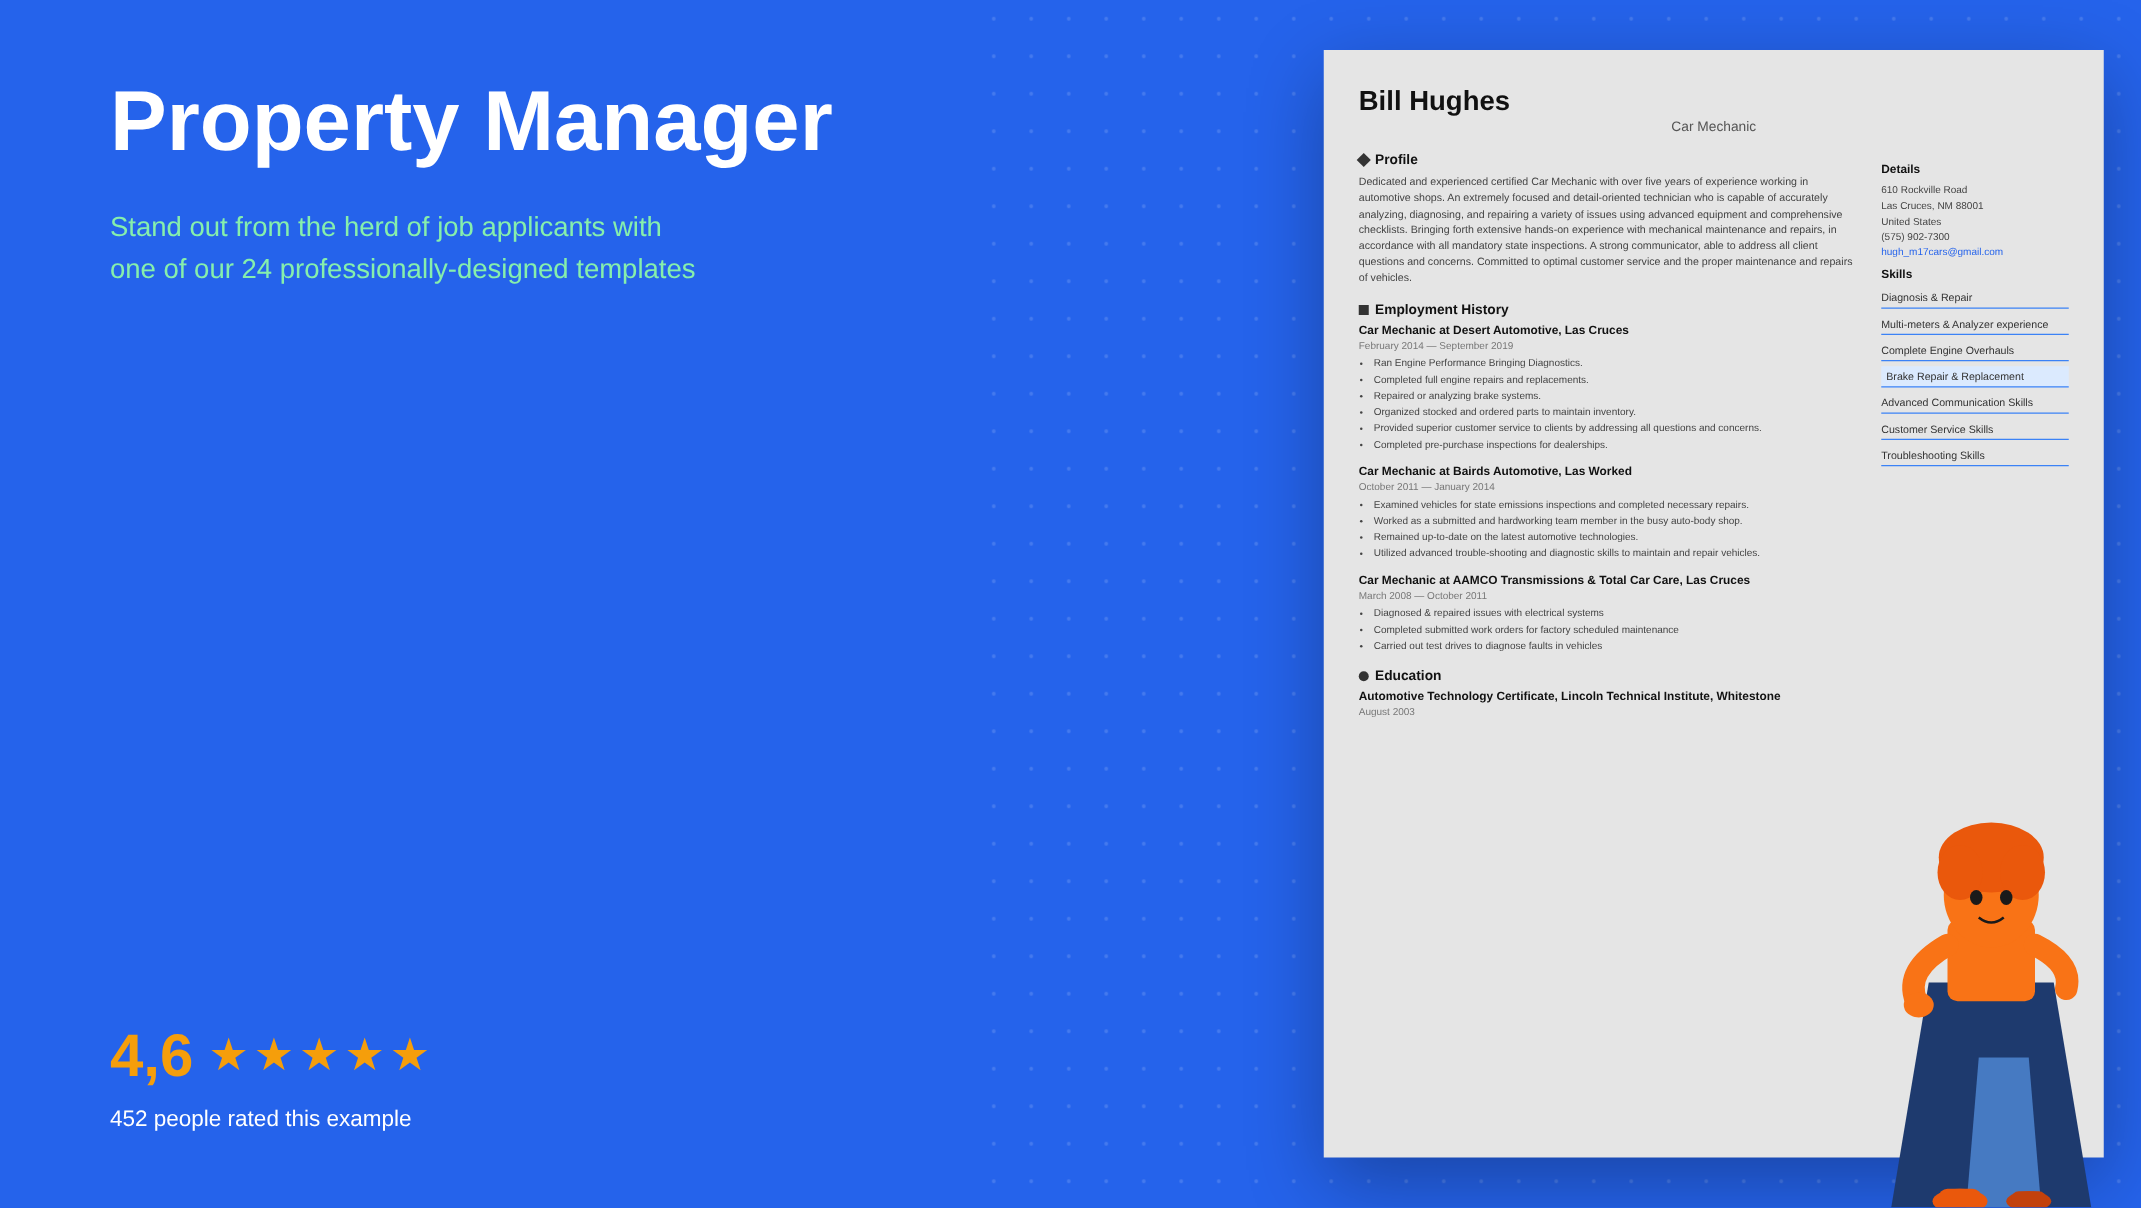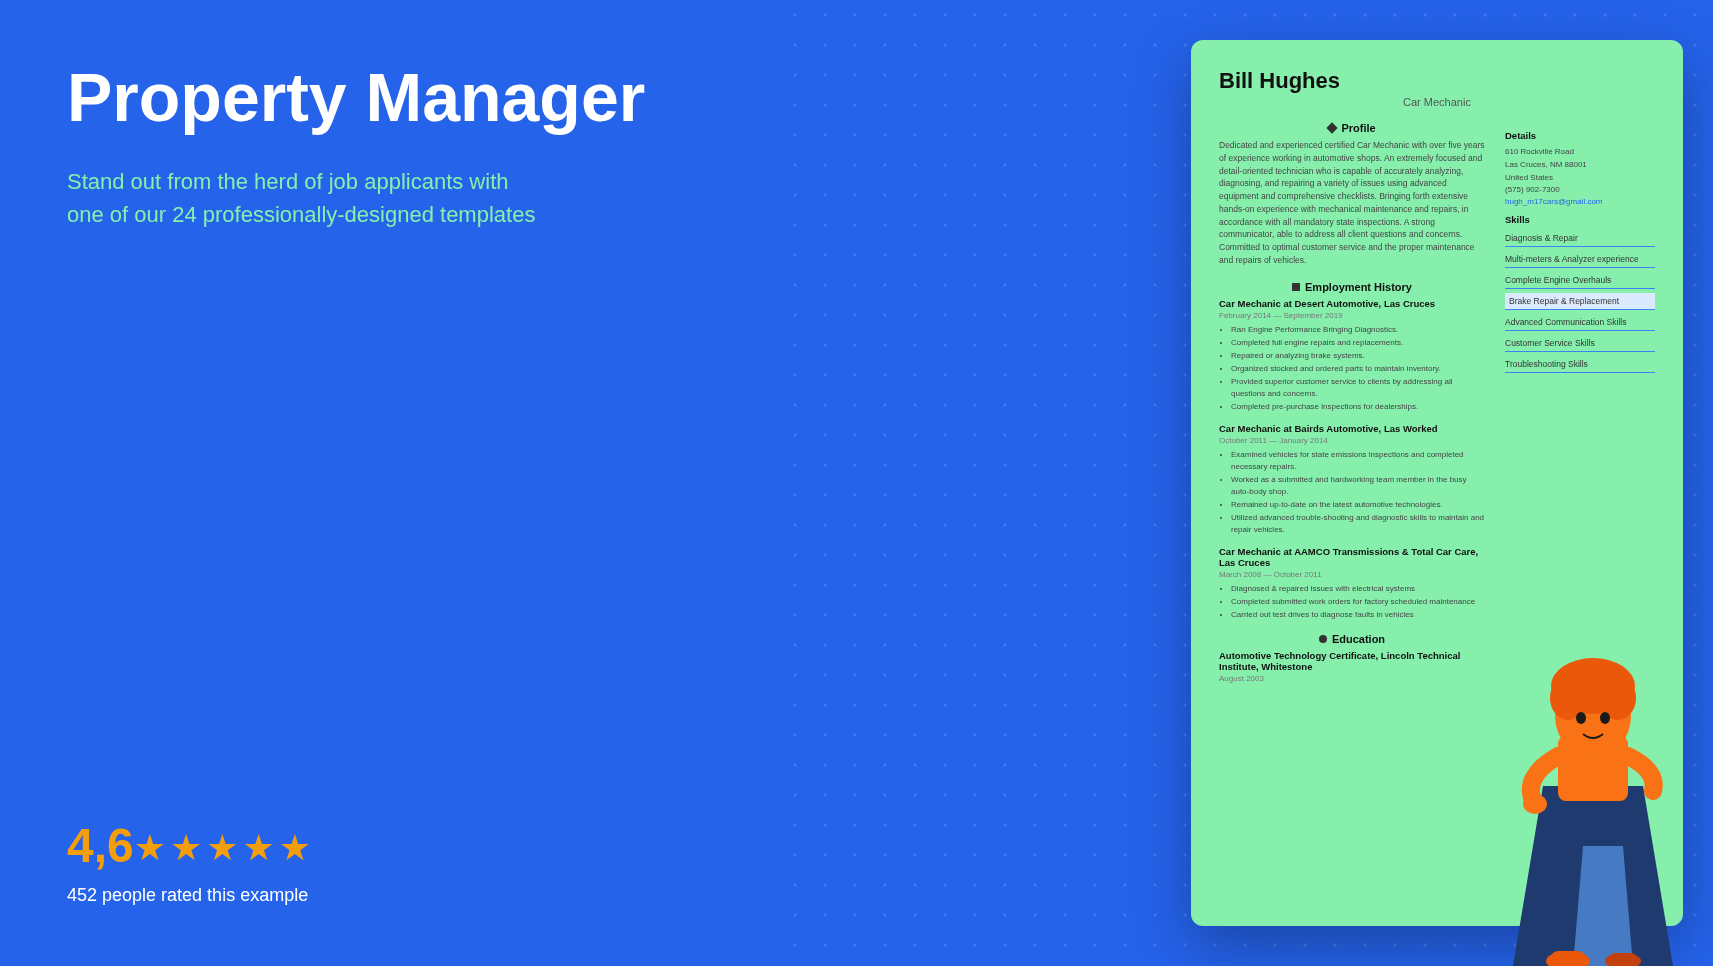--- a/index.html
+++ b/index.html
@@ -14,21 +14,21 @@
       position: relative;
     }
 
     .left-panel {
       width: 780px;
       height: 100%;
       background: #2563eb;
       display: flex;
       flex-direction: column;
       justify-content: center;
-      padding: 60px 67px;
+      padding: 60px 88px;
       position: relative;
       z-index: 2;
     }
 
     .main-title {
       font-size: 68px;
       font-weight: 900;
       color: #ffffff;
       line-height: 1.1;
       margin-bottom: 30px;
@@ -79,23 +79,23 @@
       height: 340px;
       z-index: 3;
     }
 
     
     .resume-card-wrapper {
       position: absolute;
       right: 30px;
       top: 40px;
       bottom: 40px;
-      width: 492px;
-      background: #86efac;
-      border-radius: 12px;
+      width: 624px;
+      background: #e5e5e5;
+      border-radius: 0;
       box-shadow: 0 20px 60px rgba(0,0,0,0.3);
       overflow: hidden;
       z-index: 1;
     }
 
     .resume-inner {
       padding: 28px 28px 20px 28px;
       height: 100%;
       overflow: hidden;
     }
@@ -130,21 +130,20 @@
     }
 
     .section-heading {
       font-size: 11px;
       font-weight: 700;
       color: #111;
       margin-bottom: 5px;
       display: flex;
       align-items: center;
       gap: 5px;
-      justify-content: center;
     }
 
     .section-heading .dot {
       width: 8px;
       height: 8px;
       border-radius: 50%;
       background: #333;
       display: inline-block;
       flex-shrink: 0;
     }
@@ -246,21 +245,22 @@
       top: 0;
       left: 0;
       width: 100%;
       height: 100%;
       pointer-events: none;
       z-index: 0;
     }
 
     .rating-row {
       display: flex;
-      align-items: flex-end;
+      align-items: center;
+      gap: 12px;
       margin-bottom: 8px;
     }
   </style>
 </head>
 <body>
 
 <div class="bg-dots">
   <svg width="1713" height="966" xmlns="http://www.w3.org/2000/svg">
     <rect width="1713" height="966" fill="#2563eb"></rect>
 

